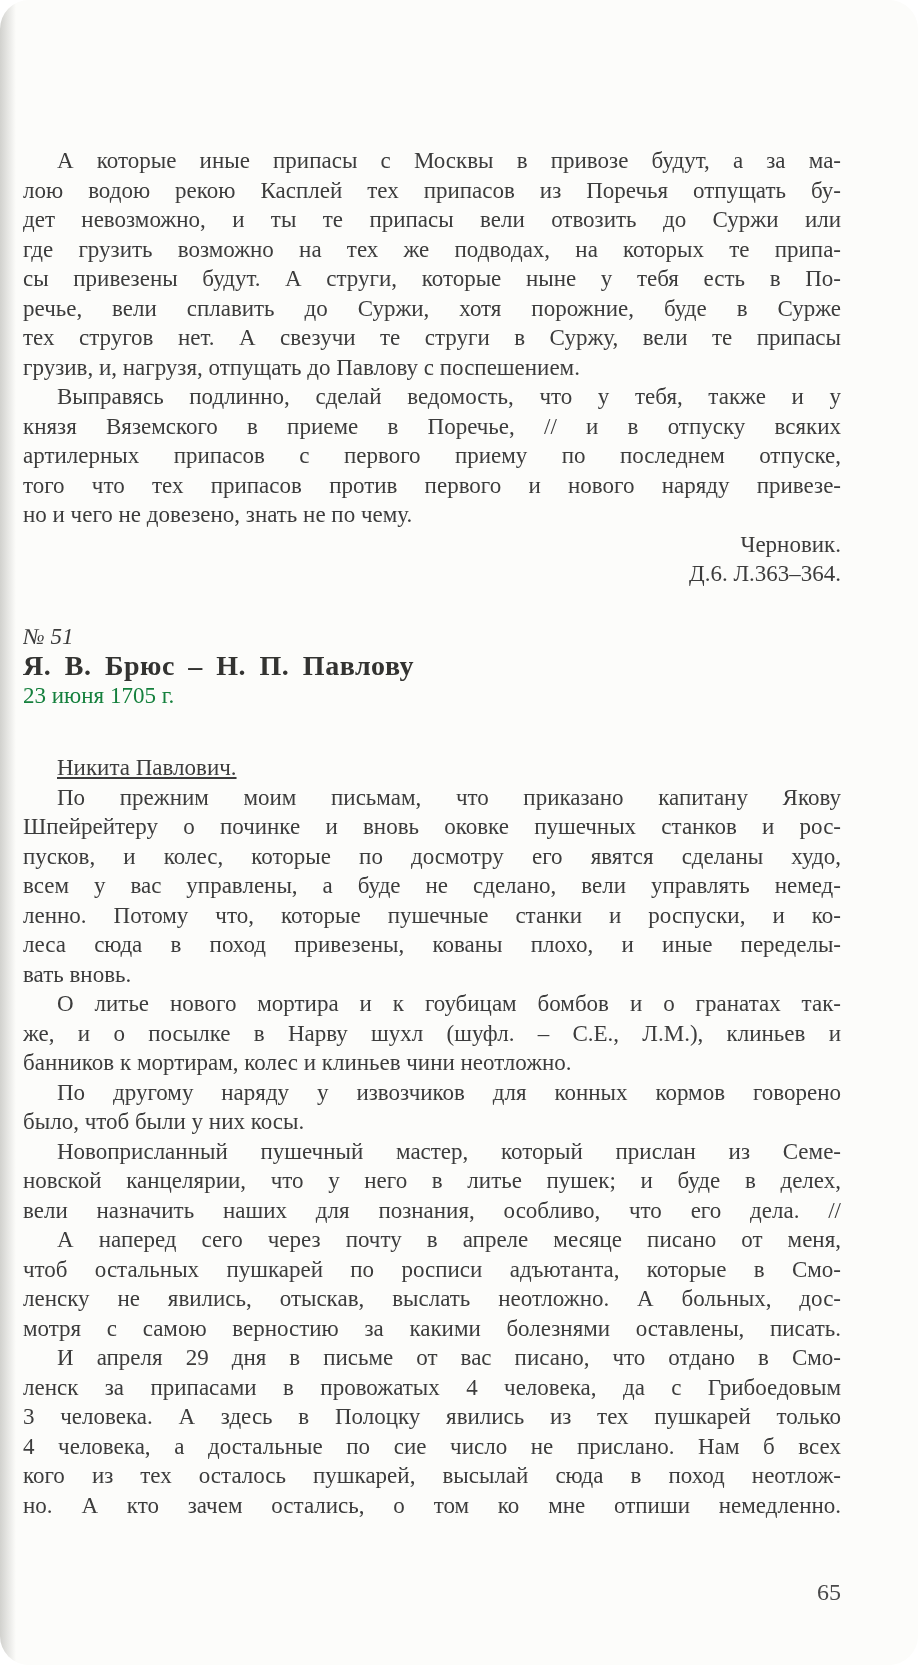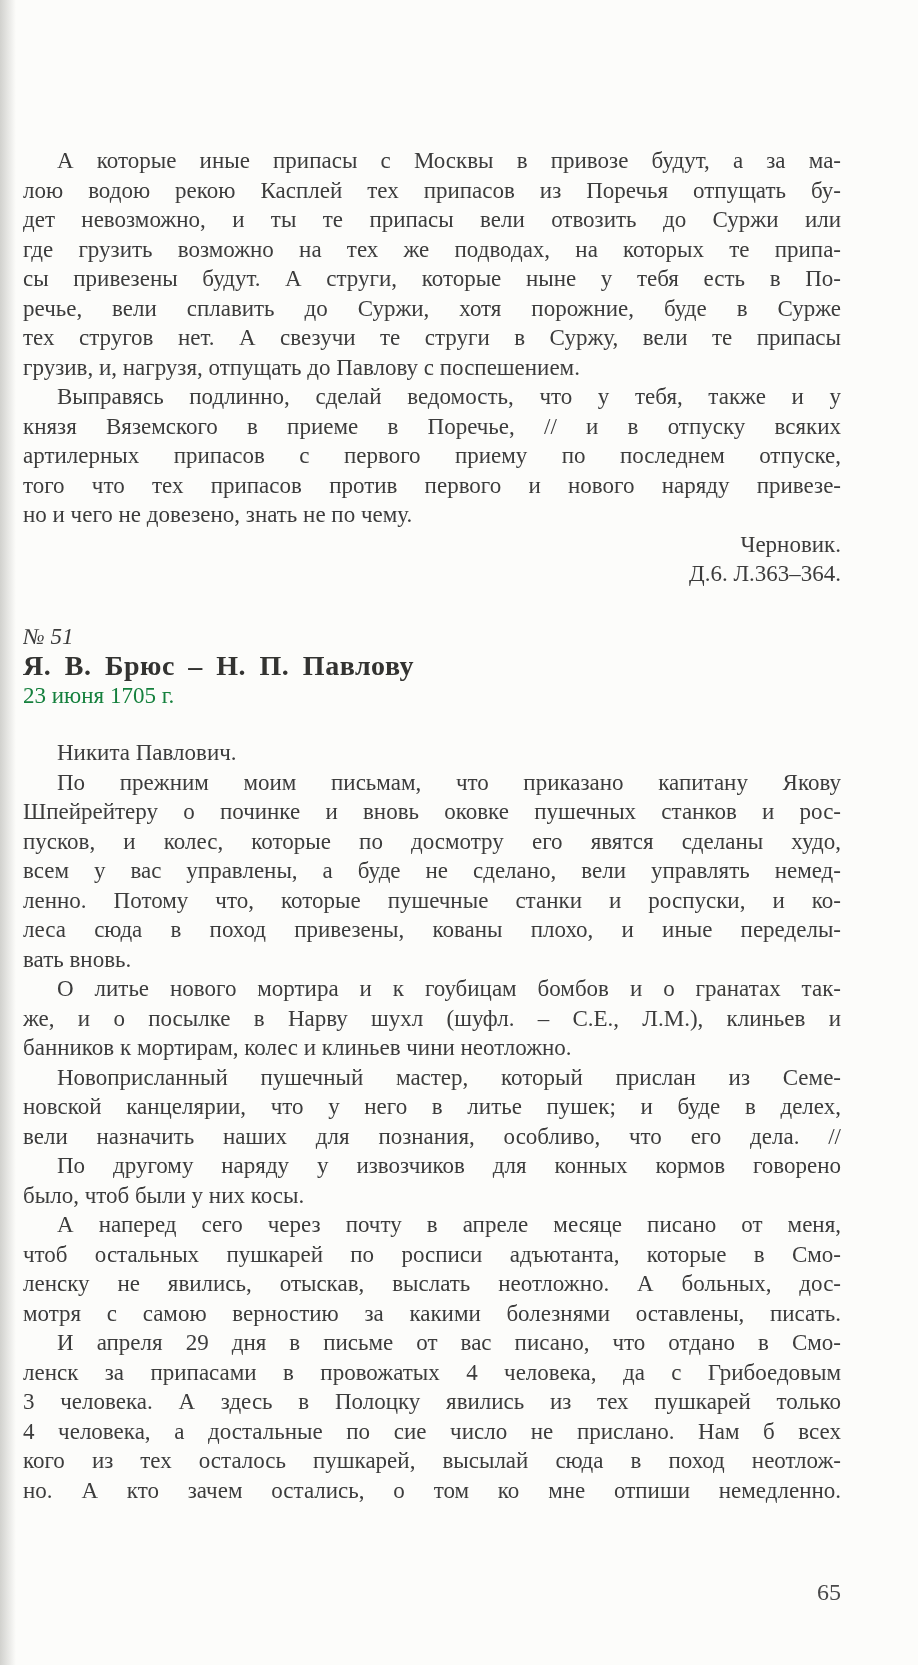--- a/index.html
+++ b/index.html
@@ -3,20 +3,21 @@
 <meta charset="utf-8">
 <style>
   html,body{margin:0;padding:0;background:#ffffff;}
   .page{
     position:relative;
     width:918px;height:1665px;
     background:#fcfcfa;
     font-family:"Liberation Serif", serif;
     color:#3c3c3c;
     overflow:hidden;
+    border-radius:29px;
   }
   .gutter-shadow{
     position:absolute;left:0;top:0;width:16px;height:100%;
     background:linear-gradient(90deg, rgba(110,110,104,0.30), rgba(110,110,104,0.0));
     pointer-events:none;
   }
   .content{
     position:absolute;
     left:23px;top:146px;width:818px;
   }
@@ -68,45 +69,45 @@
         <div class="line">князя Вяземского в приеме в Поречье, // и в отпуску всяких</div>
         <div class="line">артилерных припасов с первого приему по последнем отпуске,</div>
         <div class="line">того что тех припасов против первого и нового наряду привезе-</div>
         <div class="line no-stretch">но и чего не довезено, знать не по чему.</div>
       </div>
       <div class="line right">Черновик.</div>
       <div class="line right">Д.6. Л.363–364.</div>
       <div class="line heading-num" style="margin-top: 33px;">№ 51</div>
       <div class="line heading-title">Я. В. Брюс – Н. П. Павлову</div>
       <div class="line heading-date">23 июня 1705 г.</div>
-      <div class="para" style="margin-top: 28px;">
+      <div class="para" style="margin-top: 43px; text-decoration: underline;">
         <div class="line indent no-stretch">Никита Павлович.</div>
       </div>
       <div class="para">
         <div class="line indent">По прежним моим письмам, что приказано капитану Якову</div>
         <div class="line">Шпейрейтеру о починке и вновь оковке пушечных станков и рос-</div>
         <div class="line">пусков, и колес, которые по досмотру его явятся сделаны худо,</div>
         <div class="line">всем у вас управлены, а буде не сделано, вели управлять немед-</div>
         <div class="line">ленно. Потому что, которые пушечные станки и роспуски, и ко-</div>
         <div class="line">леса сюда в поход привезены, кованы плохо, и иные переделы-</div>
         <div class="line no-stretch">вать вновь.</div>
       </div>
       <div class="para">
         <div class="line indent">О литье нового мортира и к гоубицам бомбов и о гранатах так-</div>
         <div class="line">же, и о посылке в Нарву шухл (шуфл. – С.Е., Л.М.), клиньев и</div>
         <div class="line no-stretch">банников к мортирам, колес и клиньев чини неотложно.</div>
       </div>
       <div class="para">
+        <div class="line indent">По другому наряду у извозчиков для конных кормов говорено</div>
+        <div class="line no-stretch">было, чтоб были у них косы.</div>
+      </div>
+      <div class="para">
         <div class="line indent">Новоприсланный пушечный мастер, который прислан из Семе-</div>
         <div class="line">новской канцелярии, что у него в литье пушек; и буде в делех,</div>
         <div class="line">вели назначить наших для познания, особливо, что его дела. //</div>
-      </div>
-      <div class="para">
-        <div class="line indent">По другому наряду у извозчиков для конных кормов говорено</div>
-        <div class="line no-stretch">было, чтоб были у них косы.</div>
       </div>
       <div class="para">
         <div class="line indent">А наперед сего через  почту в апреле месяце писано от меня,</div>
         <div class="line">чтоб остальных пушкарей по росписи адъютанта, которые в Смо-</div>
         <div class="line">ленску не явились, отыскав, выслать неотложно. А больных, дос-</div>
         <div class="line">мотря с самою верностию за какими болезнями оставлены, писать.</div>
       </div>
       <div class="para">
         <div class="line indent">И апреля 29 дня в письме от вас писано, что отдано в Смо-</div>
         <div class="line">ленск за припасами в провожатых 4 человека, да с Грибоедовым</div>

